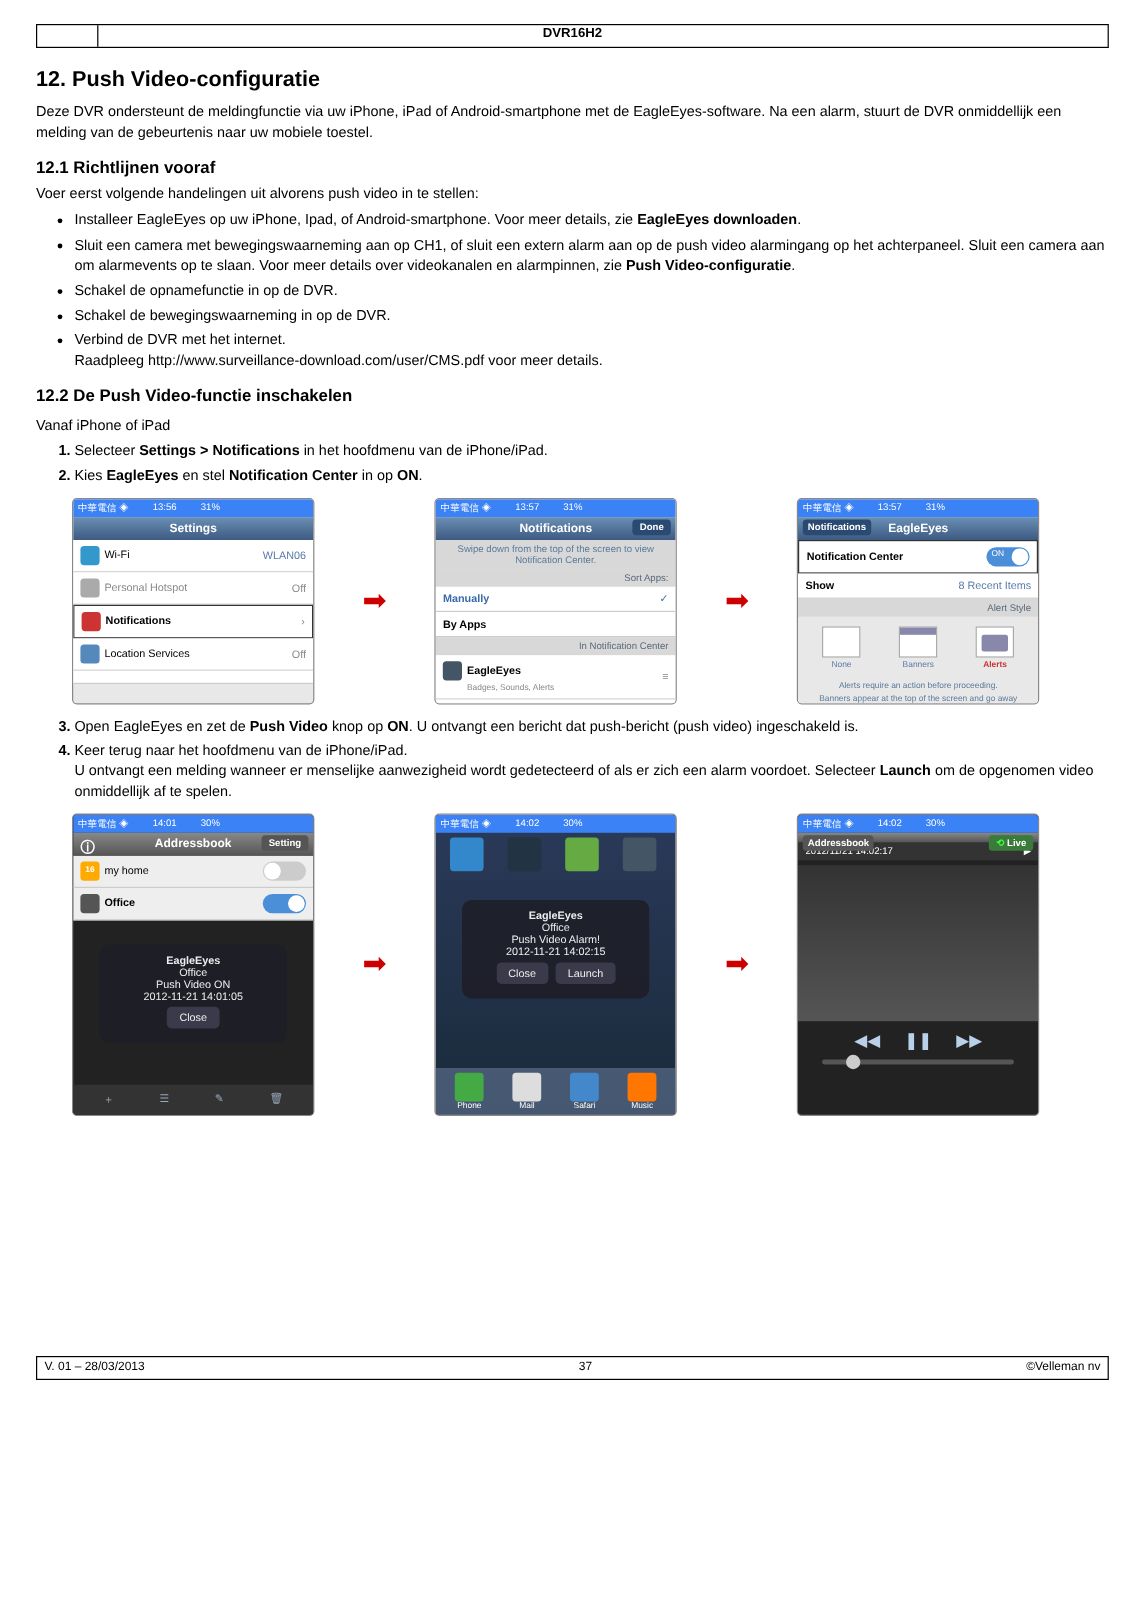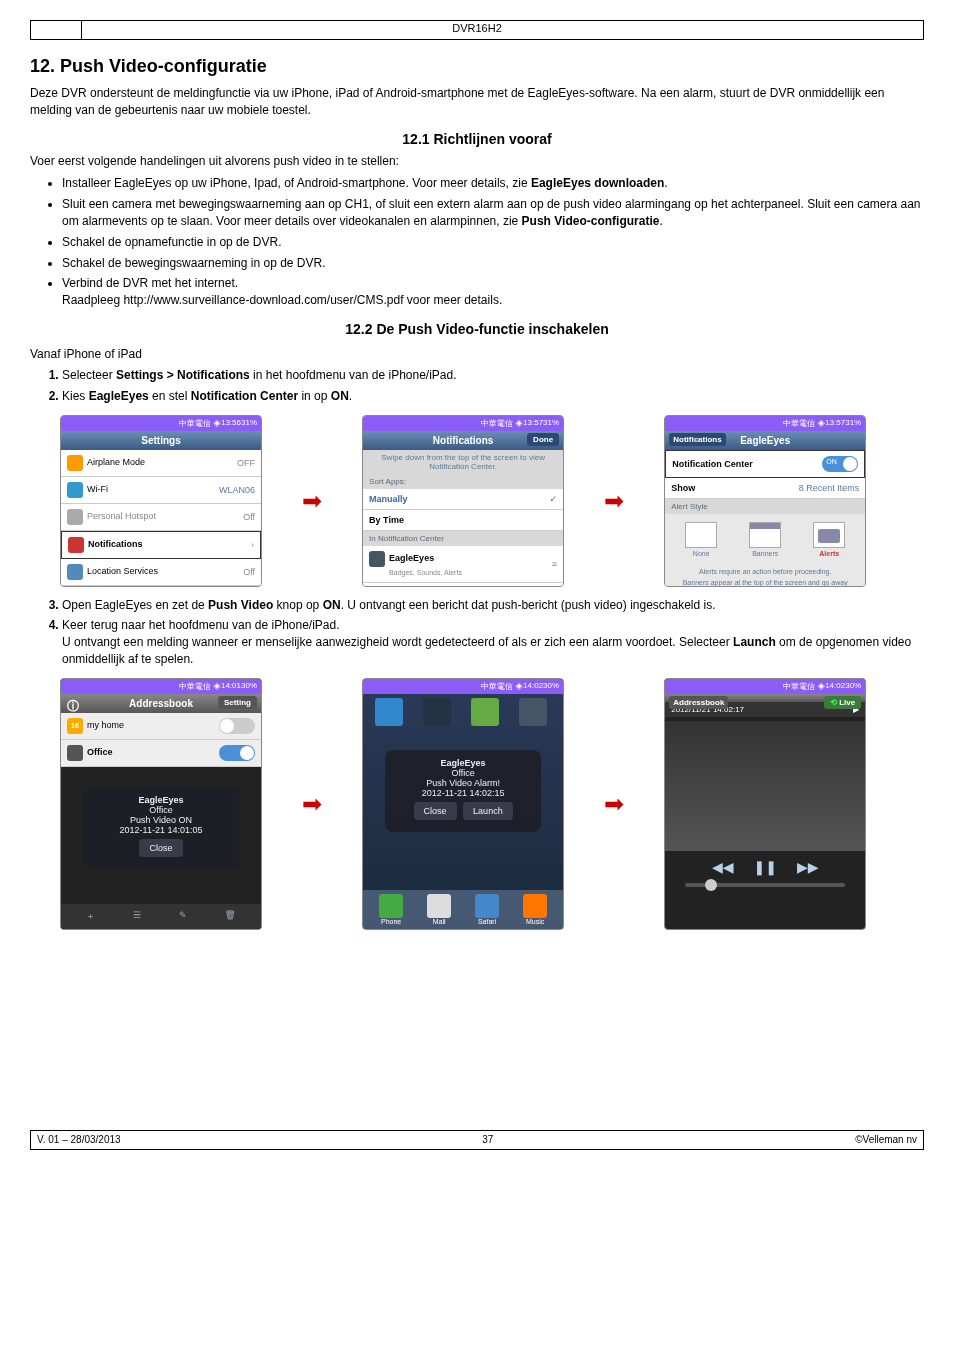--- a/index.html
+++ b/index.html
@@ -14,42 +14,41 @@
   .header-box {
     border: 1px solid #000;
     height: 18px;
     position: relative;
     margin-bottom: 12px;
   }
   .header-text {
     position: absolute;
     left: 50%;
     transform: translateX(-50%);
-    font-weight: normal;
+    font-weight: bold;
     font-size: 11px;
     top: 1px;
   }
   .header-left-bar {
     position: absolute;
     left: 50px;
     top: 0;
     bottom: 0;
     width: 1px;
     background: #000;
   }
   h1 {
     font-size: 18px;
     font-weight: bold;
     margin: 16px 0 8px 0;
   }
   h2 {
     font-size: 14px;
     font-weight: bold;
     margin: 12px 0 6px 0;
-    text-align: center;
   }
   h3 {
     font-size: 12px;
     font-weight: normal;
     margin: 10px 0 6px 0;
   }
   p {
     margin: 6px 0;
     line-height: 1.4;
   }
@@ -97,26 +96,27 @@
     height: 250px;
     border: 1px solid #888;
     background: #222;
     border-radius: 4px;
     font-size: 9px;
     overflow: hidden;
     position: relative;
     color: #fff;
   }
   .status-bar {
-    background: #8b5cf6;
+    background: #3b82f6;
     color: #fff;
     font-size: 8px;
     padding: 2px 4px;
     display: flex;
-    justify-content: flex-end;
+    justify-content: flex-start;
+    gap: 20px;
   }
   .nav-bar {
     background: linear-gradient(#6a8fb5, #3d5a82);
     color: #fff;
     font-weight: bold;
     text-align: center;
     padding: 4px;
     font-size: 10px;
     position: relative;
   }
@@ -157,20 +157,21 @@
     border-radius: 3px;
     display: inline-block;
     margin-right: 4px;
     vertical-align: middle;
   }
   .group-label {
     background: #d8d8d8;
     color: #5a6a7a;
     padding: 3px 6px;
     font-size: 8px;
+    text-align: right;
   }
   .toggle {
     display: inline-block;
     width: 36px;
     height: 16px;
     border-radius: 8px;
     position: relative;
   }
   .toggle.on { background: #4a8fd8; }
   .toggle.off { background: #ccc; }
@@ -265,24 +266,20 @@
 <div class="image-row">
 
   <div class="phone-screen">
     <div class="status-bar">
         <span>中華電信 ◈</span>
         <span>13:56</span>
         <span>31%</span>
       </div>
     <div class="nav-bar">Settings</div>
     <div class="setting-row">
-        <span><span class="icon-sq" style="background:#f90"></span><span>Airplane Mode</span></span>
-        <span style="color:#888">OFF</span>
-      </div>
-    <div class="setting-row">
         <span><span class="icon-sq" style="background:#39c"></span><span>Wi-Fi</span></span>
         <span style="color:#5a7aa8">WLAN06</span>
       </div>
     <div class="setting-row">
         <span><span class="icon-sq" style="background:#aaa"></span><span style="color:#888">Personal Hotspot</span></span>
         <span style="color:#888">Off</span>
       </div>
     <div class="setting-row highlight">
         <span><span class="icon-sq" style="background:#c33"></span><b>Notifications</b></span>
         <span style="color:#888">›</span>
@@ -304,21 +301,21 @@
         <span>31%</span>
       </div>
     <div class="nav-bar"><span>Notifications</span><span class="done">Done</span></div>
     <div class="group-label" style="text-align:center;color:#5a7a9a">Swipe down from the top of the screen to view Notification Center.</div>
     <div class="group-label">Sort Apps:</div>
     <div class="setting-row">
         <b style="color:#3a6aa8">Manually</b>
         <span style="color:#3a6aa8">✓</span>
       </div>
     <div class="setting-row">
-        <b>By Time</b>
+        <b>By Apps</b>
       </div>
     <div class="group-label">In Notification Center</div>
     <div class="setting-row">
         <span><span class="icon-sq" style="background:#456"></span><b>EagleEyes</b><br><span style="font-size:7px;color:#888;margin-left:20px">Badges, Sounds, Alerts</span></span>
         <span style="color:#888">≡</span>
       </div>
     <div class="setting-row"></div>
 
   </div>
 

